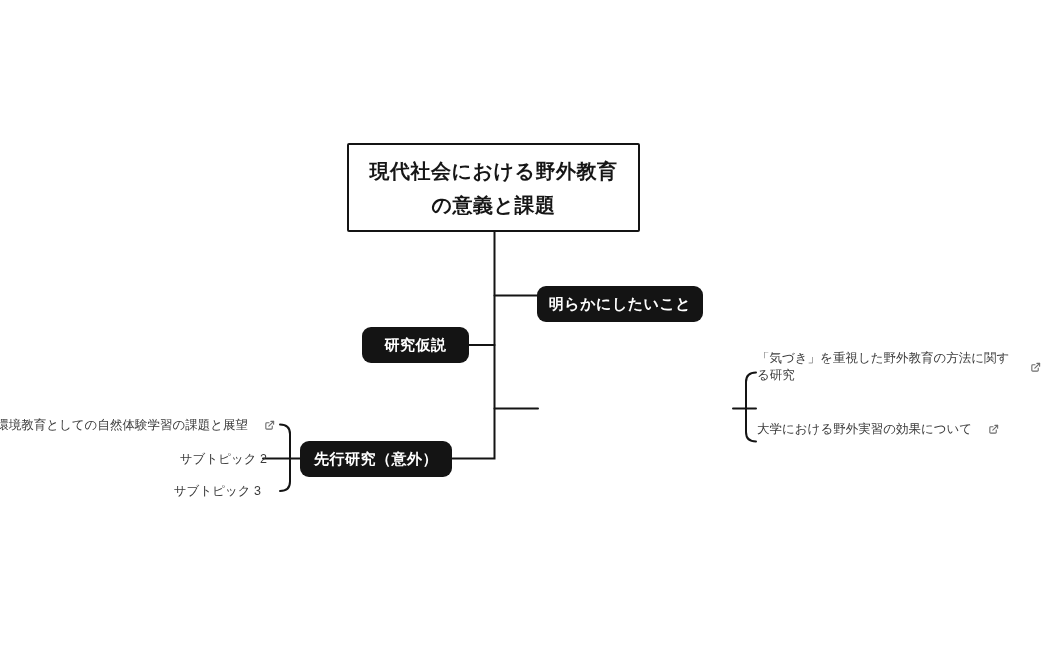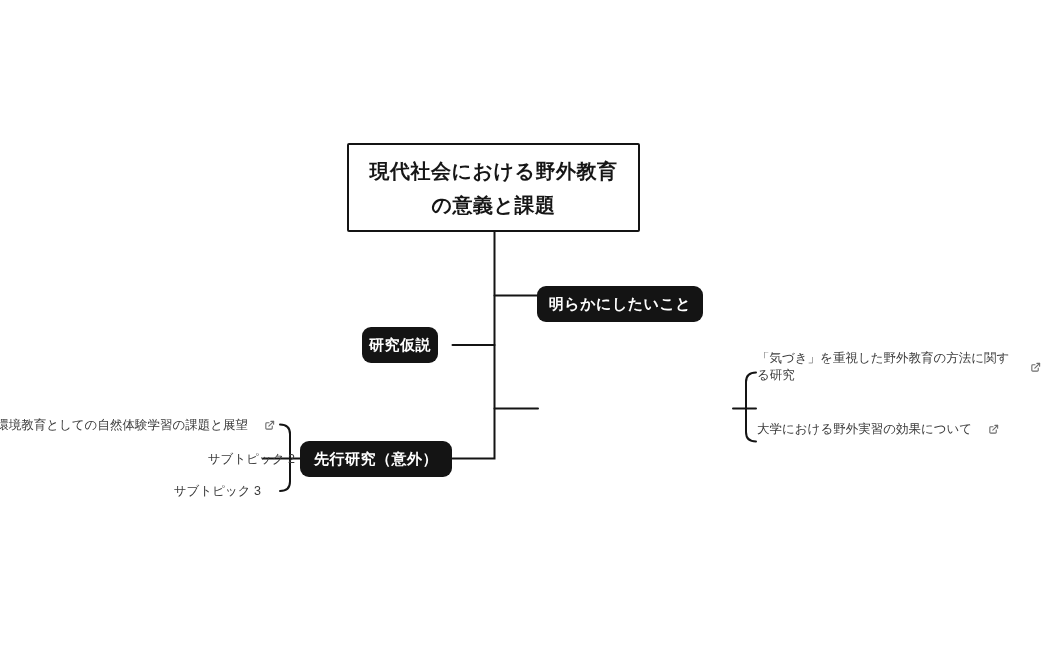--- a/index.html
+++ b/index.html
@@ -25,34 +25,34 @@
   }
   .root-node span{white-space:nowrap;}
   .pill{
     position:absolute;height:36px;box-sizing:border-box;
     background:var(--node-fill);color:var(--node-text);
     border-radius:9px;display:flex;align-items:center;justify-content:center;
     font-size:15px;font-weight:bold;letter-spacing:0.5px;white-space:nowrap;
     cursor:pointer;
   }
   .pill-clarify{left:537px;top:286px;width:166px;}
-  .pill-hypothesis{left:362px;top:327px;width:76px;}
+  .pill-hypothesis{left:362px;top:327px;width:107px;}
   .pill-prior-expected{left:538px;top:391px;width:195px;}
   .pill-prior-unexpected{left:300px;top:441px;width:152px;}
   .subtopic{
     position:absolute;display:flex;align-items:center;gap:16px;
     color:var(--child-text);font-size:12.5px;line-height:17px;cursor:pointer;
   }
   .subtopic .txt{display:block;}
   .subtopic.right-1{left:757px;top:350px;}
   .subtopic.right-1 .txt{width:257px;}
   .subtopic.right-2{left:757px;top:400px;margin-top:21px;}
   .subtopic.right-3{left:757px;top:433px;}
   .subtopic.left-1{right:772px;top:417px;}
-  .subtopic.left-2{right:752px;top:451px;align-items:center;}
+  .subtopic.left-2{right:780px;top:451px;align-items:center;}
   .subtopic.left-3{right:786px;top:483px;}
   .subtopic .txt.nowrap{white-space:nowrap;}
   .ext-icon{display:inline-flex;color:var(--icon);flex:0 0 auto;}
   .ext-icon svg{width:11px;height:11px;display:block;}
 </style>
 </head>
 <body>
 
 <div class="canvas">
 

